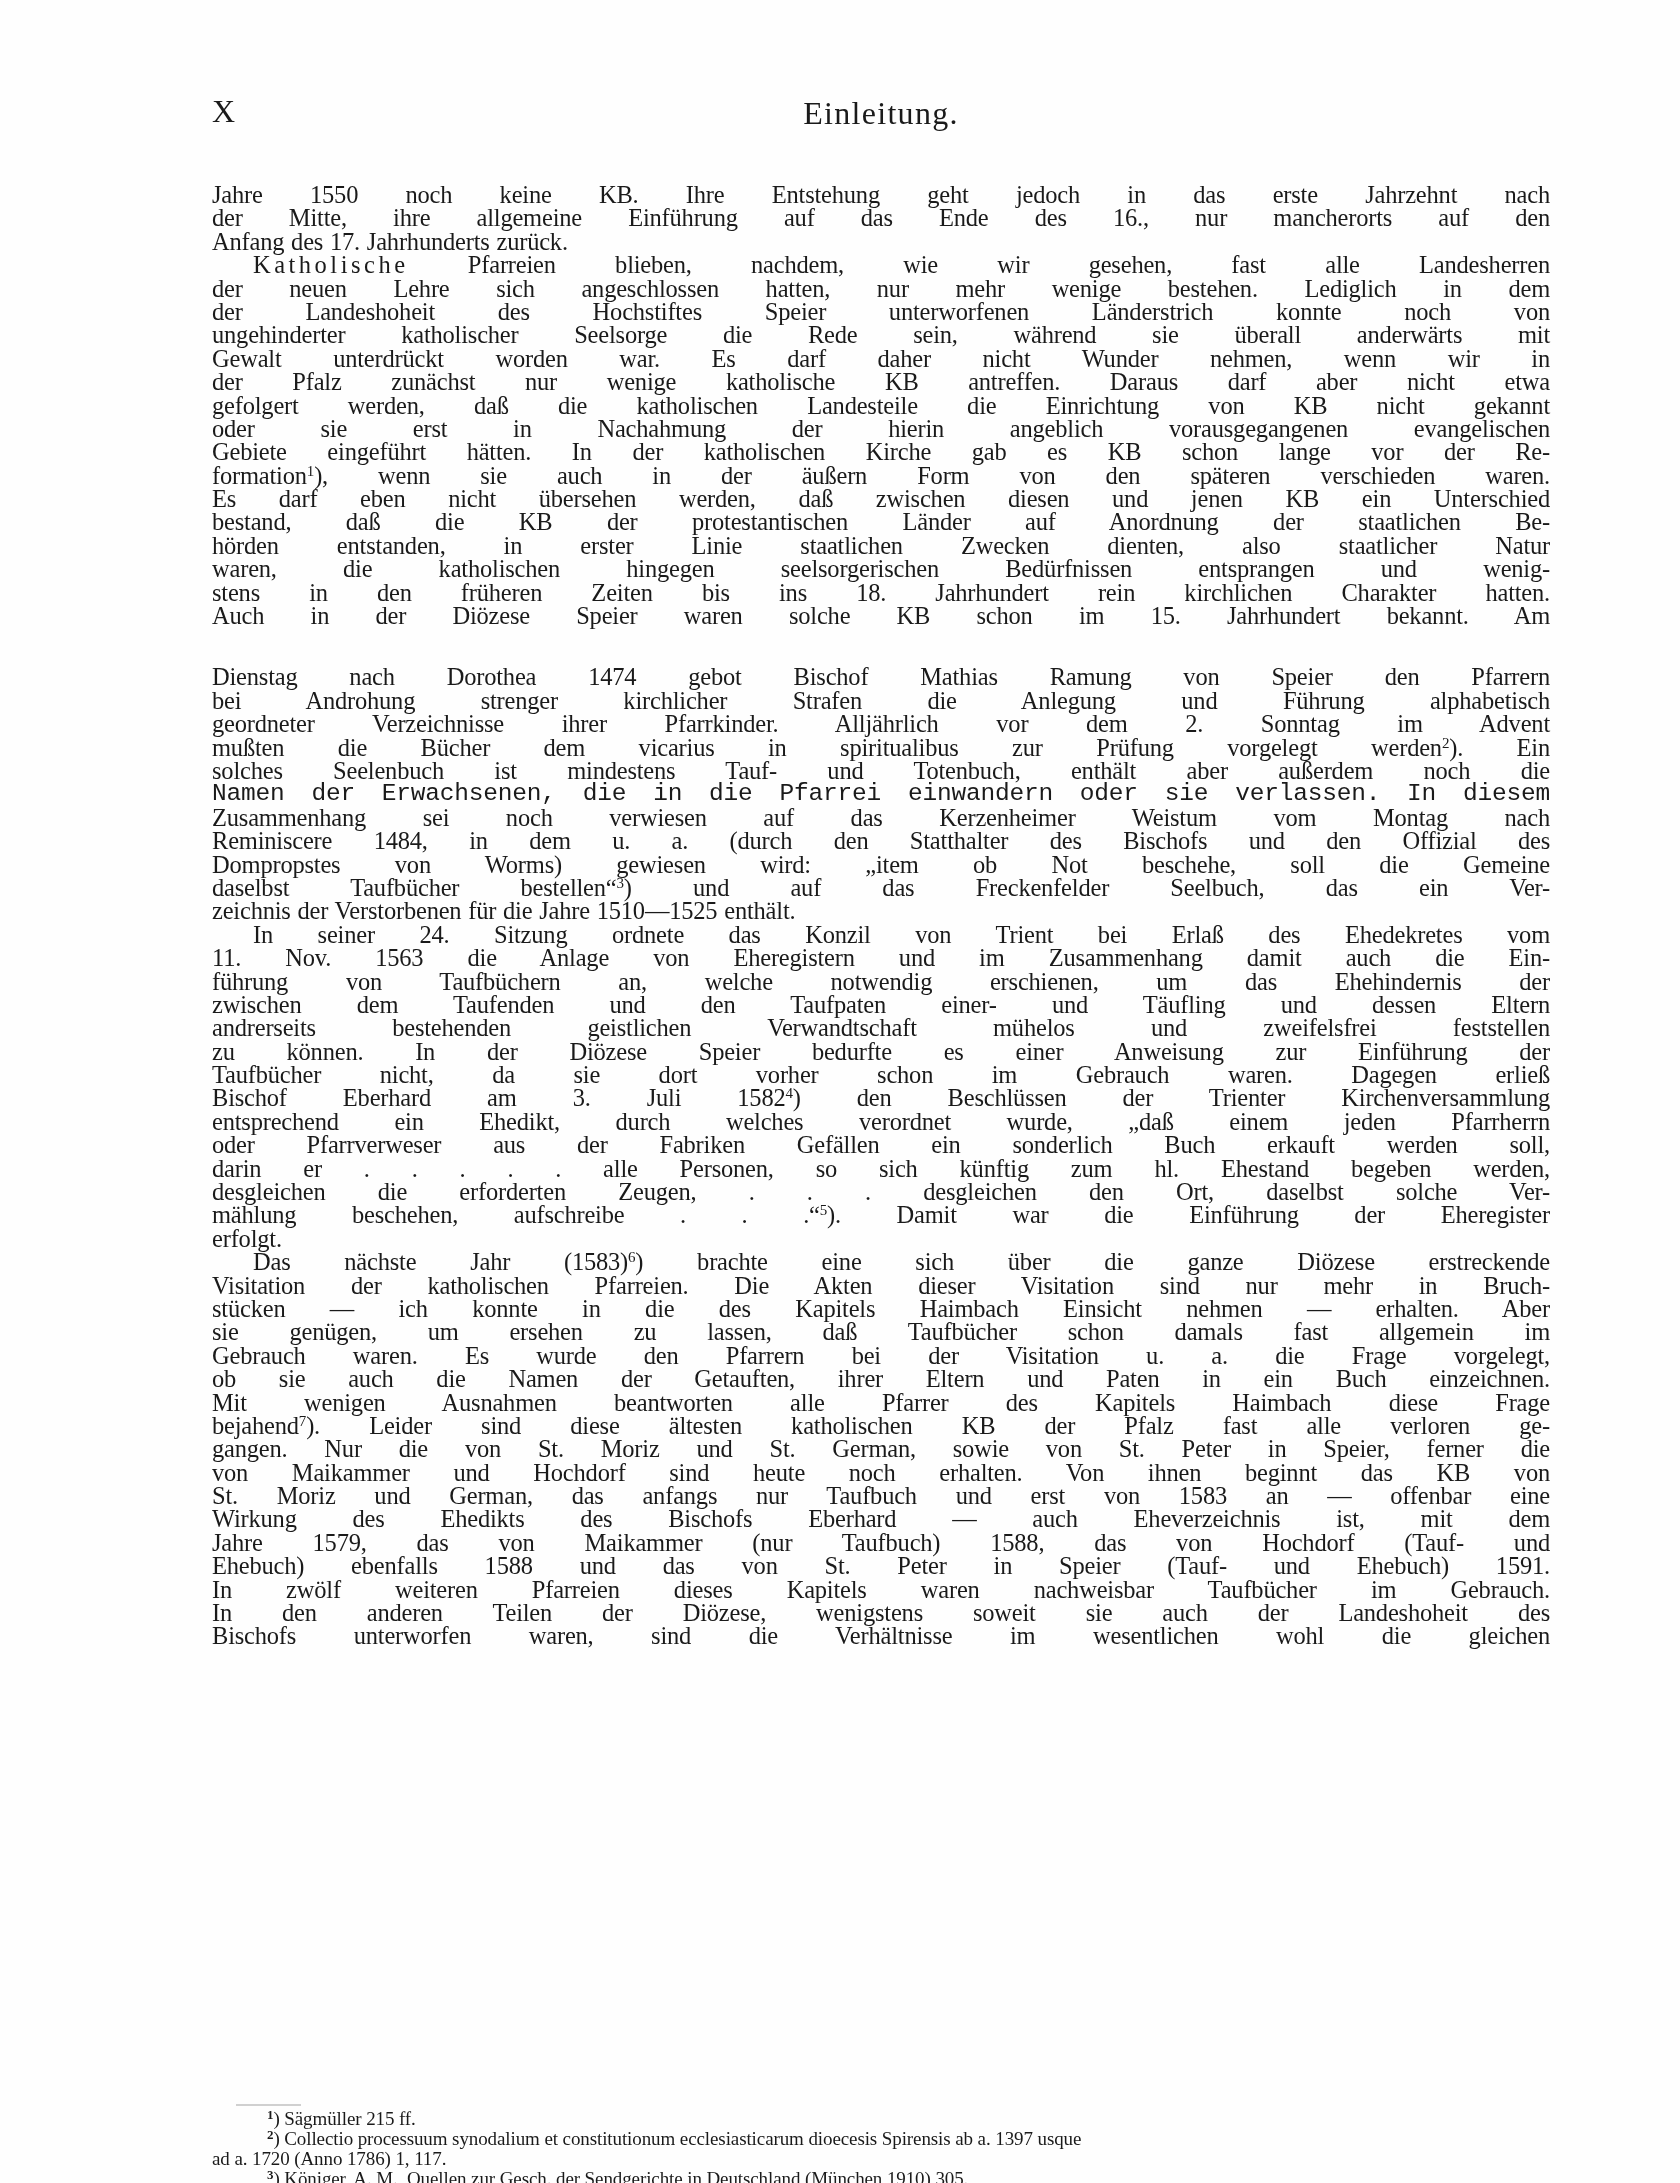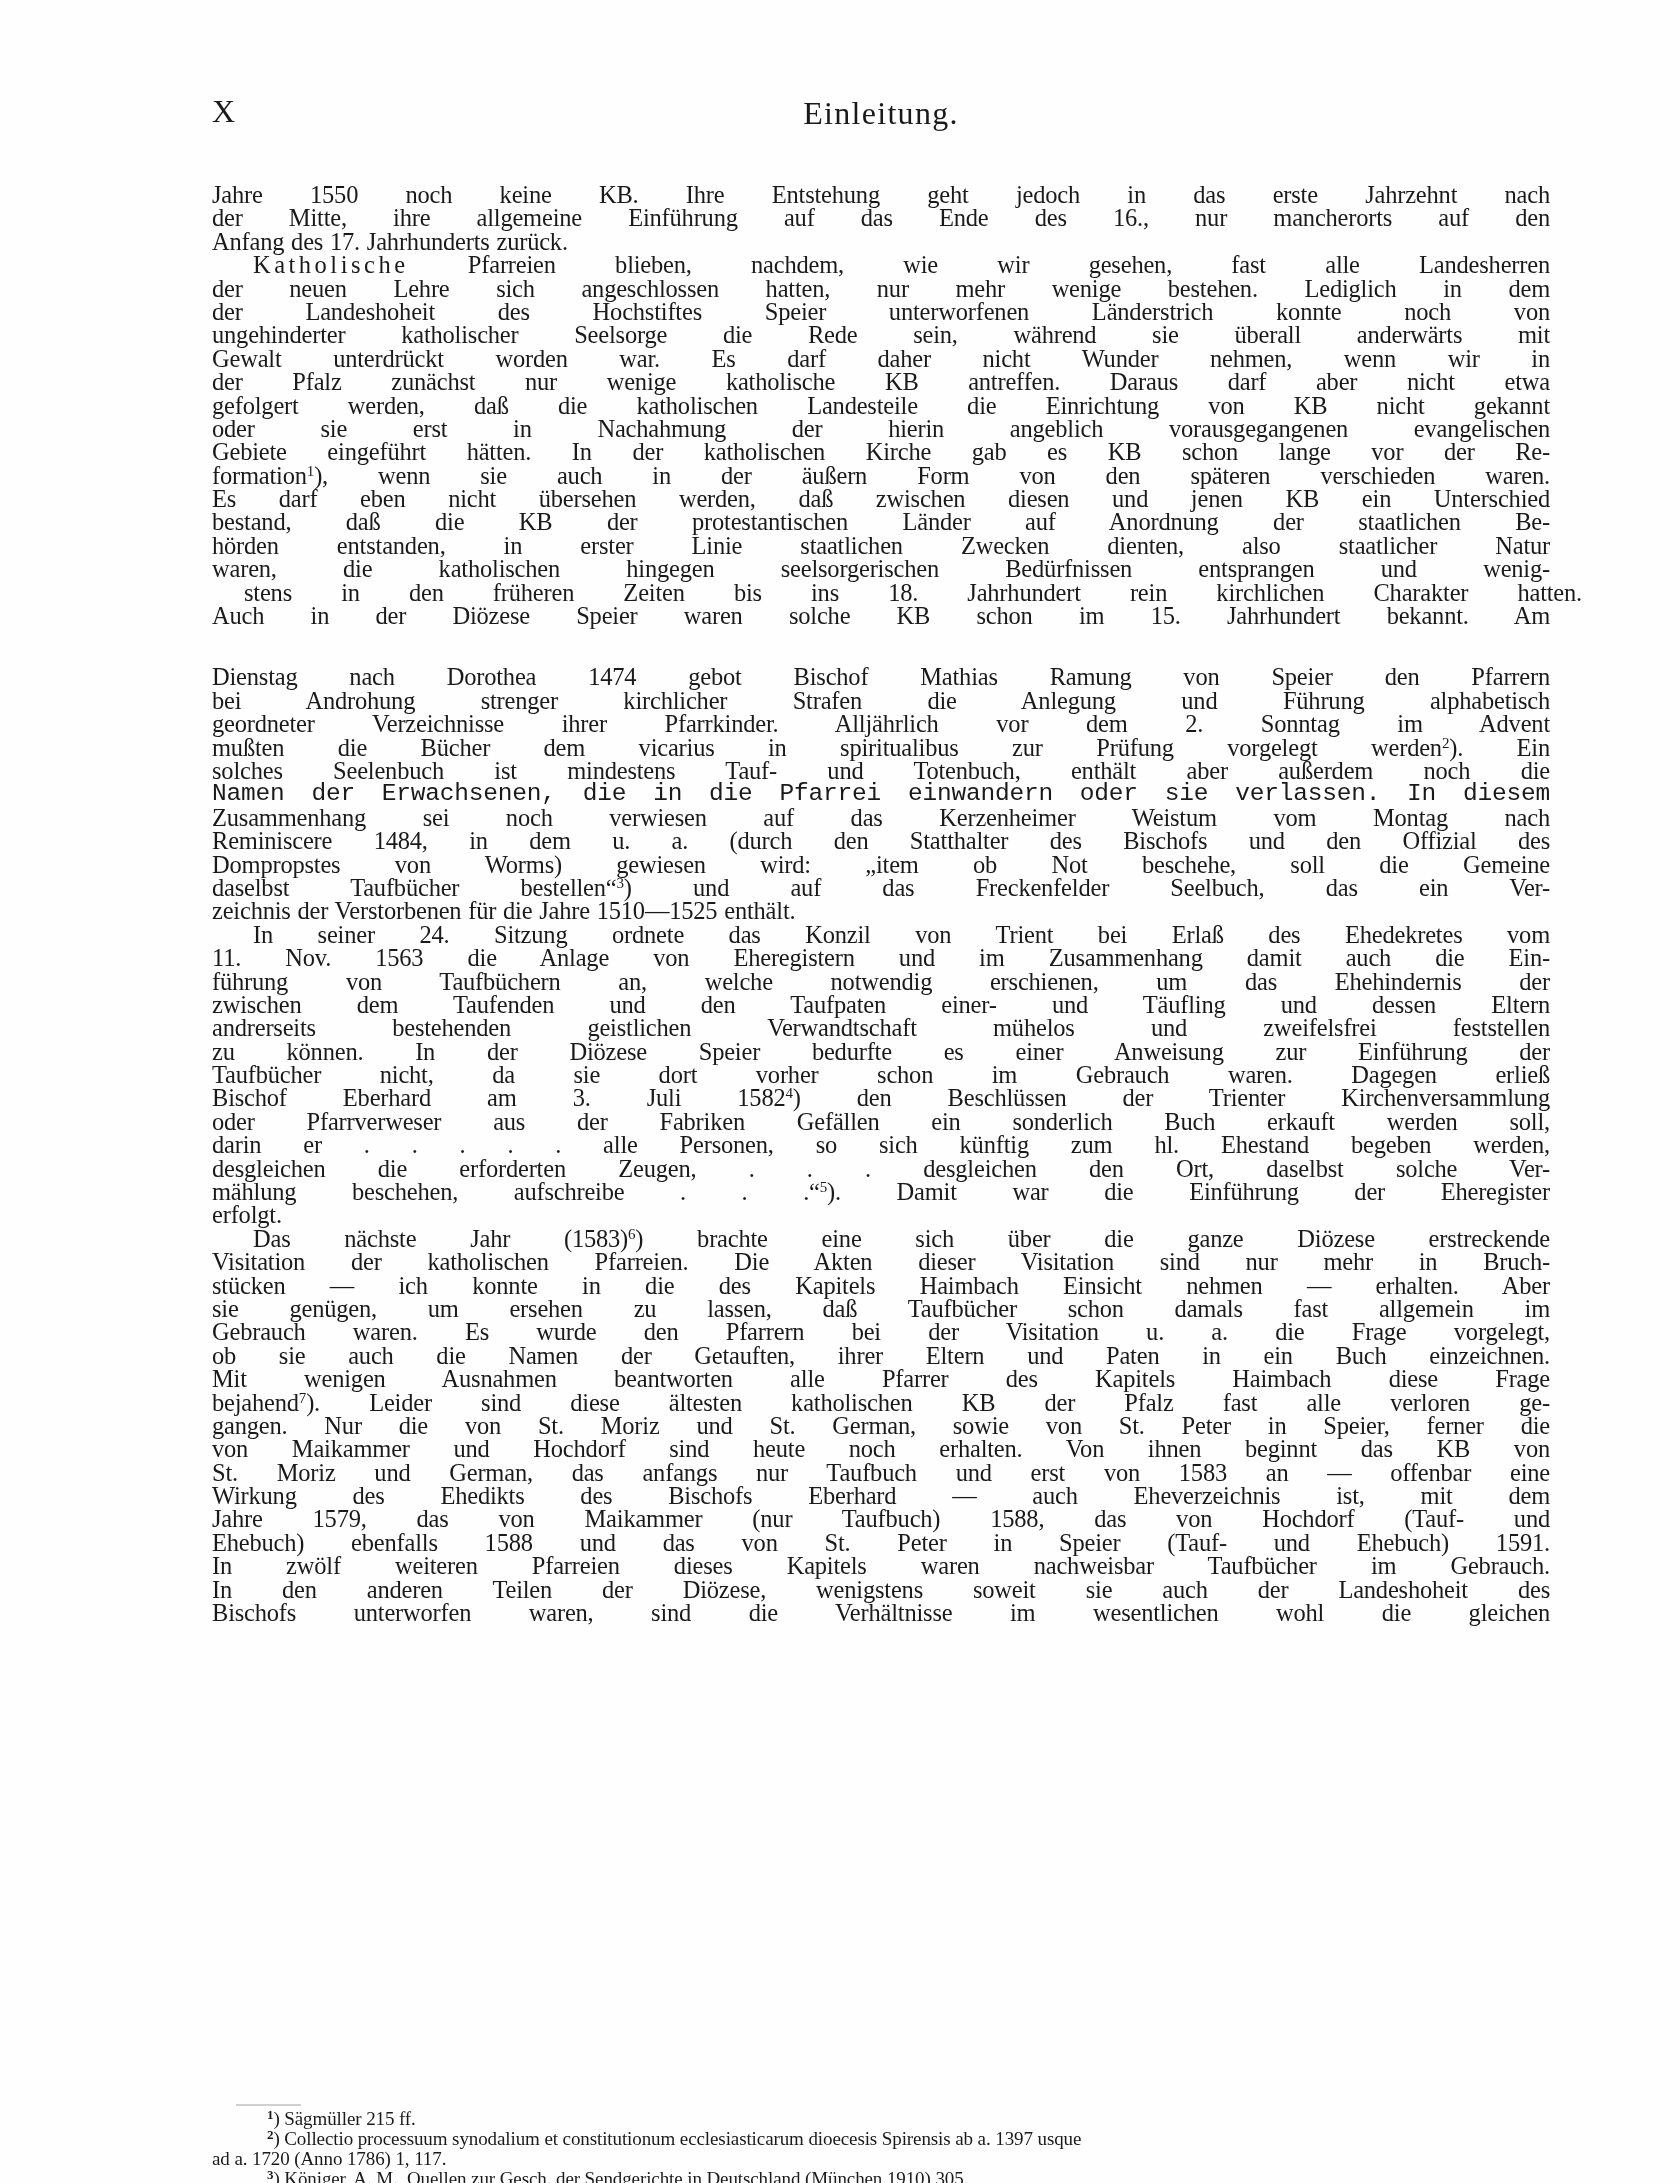--- a/index.html
+++ b/index.html
@@ -136,41 +136,42 @@
       <span class="line" style="display: block; width: 1338px; text-align: justify; text-align-last: justify;"><span>Gewalt unterdrückt worden war. Es darf daher nicht Wunder nehmen, wenn wir in</span></span>
       <span class="line" style="display: block; width: 1338px; text-align: justify; text-align-last: justify;"><span>der Pfalz zunächst nur wenige katholische KB antreffen. Daraus darf aber nicht etwa</span></span>
       <span class="line" style="display: block; width: 1338px; text-align: justify; text-align-last: justify;"><span>gefolgert werden, daß die katholischen Landesteile die Einrichtung von KB nicht gekannt</span></span>
       <span class="line" style="display: block; width: 1338px; text-align: justify; text-align-last: justify;"><span>oder sie erst in Nachahmung der hierin angeblich vorausgegangenen evangelischen</span></span>
       <span class="line" style="display: block; width: 1338px; text-align: justify; text-align-last: justify;"><span>Gebiete eingeführt hätten. In der katholischen Kirche gab es KB schon lange vor der Re-</span></span>
       <span class="line" style="display: block; width: 1338px; text-align: justify; text-align-last: justify;"><span>formation</span><sup class="fn">1</sup><span>), wenn sie auch in der äußern Form von den späteren verschieden waren.</span></span>
       <span class="line" style="display: block; width: 1338px; text-align: justify; text-align-last: justify;"><span>Es darf eben nicht übersehen werden, daß zwischen diesen und jenen KB ein Unterschied</span></span>
       <span class="line" style="display: block; width: 1338px; text-align: justify; text-align-last: justify;"><span>bestand, daß die KB der protestantischen Länder auf Anordnung der staatlichen Be-</span></span>
       <span class="line" style="display: block; width: 1338px; text-align: justify; text-align-last: justify;"><span>hörden entstanden, in erster Linie staatlichen Zwecken dienten, also staatlicher Natur</span></span>
       <span class="line" style="display: block; width: 1338px; text-align: justify; text-align-last: justify;"><span>waren, die katholischen hingegen seelsorgerischen Bedürfnissen entsprangen und wenig-</span></span>
-      <span class="line" style="display: block; width: 1338px; text-align: justify; text-align-last: justify; margin-left: 32px;"><span>stens in den früheren Zeiten bis ins 18. Jahrhundert rein kirchlichen Charakter hatten.</span></span>
+      <span class="line" style="display: block; width: 1338px; text-align: justify; text-align-last: justify;"><span>stens in den früheren Zeiten bis ins 18. Jahrhundert rein kirchlichen Charakter hatten.</span></span>
       <span class="line" style="display: block; width: 1338px; text-align: justify; text-align-last: justify;"><span>Auch in der Diözese Speier waren solche KB schon im 15. Jahrhundert bekannt. Am</span></span>
       <span class="line" style="display: block; width: 1338px; text-align: justify; text-align-last: justify; margin-top: 38px;"><span>Dienstag nach Dorothea 1474 gebot Bischof Mathias Ramung von Speier den Pfarrern</span></span>
       <span class="line" style="display: block; width: 1338px; text-align: justify; text-align-last: justify;"><span>bei Androhung strenger kirchlicher Strafen die Anlegung und Führung alphabetisch</span></span>
       <span class="line" style="display: block; width: 1338px; text-align: justify; text-align-last: justify;"><span>geordneter Verzeichnisse ihrer Pfarrkinder. Alljährlich vor dem 2. Sonntag im Advent</span></span>
       <span class="line" style="display: block; width: 1338px; text-align: justify; text-align-last: justify;"><span>mußten die Bücher dem vicarius in spiritualibus zur Prüfung vorgelegt werden</span><sup class="fn">2</sup><span>). Ein</span></span>
       <span class="line" style="display: block; width: 1338px; text-align: justify; text-align-last: justify;"><span>solches Seelenbuch ist mindestens Tauf- und Totenbuch, enthält aber außerdem noch die</span></span>
       <span class="line" style="display: block; width: 1338px; text-align: justify; text-align-last: justify; font-family: Liberation Mono, monospace;"><span>Namen der Erwachsenen, die in die Pfarrei einwandern oder sie verlassen. In diesem</span></span>
       <span class="line" style="display: block; width: 1338px; text-align: justify; text-align-last: justify;"><span>Zusammenhang sei noch verwiesen auf das Kerzenheimer Weistum vom Montag nach</span></span>
       <span class="line" style="display: block; width: 1338px; text-align: justify; text-align-last: justify;"><span>Reminiscere 1484, in dem u. a. (durch den Statthalter des Bischofs und den Offizial des</span></span>
       <span class="line" style="display: block; width: 1338px; text-align: justify; text-align-last: justify;"><span>Dompropstes von Worms) gewiesen wird: „item ob Not beschehe, soll die Gemeine</span></span>
       <span class="line" style="display: block; width: 1338px; text-align: justify; text-align-last: justify;"><span>daselbst Taufbücher bestellen“</span><sup class="fn">3</sup><span>) und auf das Freckenfelder Seelbuch, das ein Ver-</span></span>
       <span class="line last" style="display: block; width: auto; text-align: left; text-align-last: left;"><span>zeichnis der Verstorbenen für die Jahre 1510—1525 enthält.</span></span>
       <span class="line indent" style="display: block; width: 1297px; text-align: justify; text-align-last: justify;"><span>In seiner 24. Sitzung ordnete das Konzil von Trient bei Erlaß des Ehedekretes vom</span></span>
       <span class="line" style="display: block; width: 1338px; text-align: justify; text-align-last: justify;"><span>11. Nov. 1563 die Anlage von Eheregistern und im Zusammenhang damit auch die Ein-</span></span>
       <span class="line" style="display: block; width: 1338px; text-align: justify; text-align-last: justify;"><span>führung von Taufbüchern an, welche notwendig erschienen, um das Ehehindernis der</span></span>
       <span class="line" style="display: block; width: 1338px; text-align: justify; text-align-last: justify;"><span>zwischen dem Taufenden und den Taufpaten einer- und Täufling und dessen Eltern</span></span>
       <span class="line" style="display: block; width: 1338px; text-align: justify; text-align-last: justify;"><span>andrerseits bestehenden geistlichen Verwandtschaft mühelos und zweifelsfrei feststellen</span></span>
       <span class="line" style="display: block; width: 1338px; text-align: justify; text-align-last: justify;"><span>zu können. In der Diözese Speier bedurfte es einer Anweisung zur Einführung der</span></span>
       <span class="line" style="display: block; width: 1338px; text-align: justify; text-align-last: justify;"><span>Taufbücher nicht, da sie dort vorher schon im Gebrauch waren. Dagegen erließ</span></span>
       <span class="line" style="display: block; width: 1338px; text-align: justify; text-align-last: justify;"><span>Bischof Eberhard am 3. Juli 1582</span><sup class="fn">4</sup><span>) den Beschlüssen der Trienter Kirchenversammlung</span></span>
+      <span class="line" style="display: block; width: 1338px; text-align: justify; text-align-last: justify;"><span>entsprechend ein Ehedikt, durch welches verordnet wurde, „daß einem jeden Pfarrherrn</span></span>
       <span class="line" style="display: block; width: 1338px; text-align: justify; text-align-last: justify;"><span>oder Pfarrverweser aus der Fabriken Gefällen ein sonderlich Buch erkauft werden soll,</span></span>
       <span class="line" style="display: block; width: 1338px; text-align: justify; text-align-last: justify;"><span>darin er . . . . . alle Personen, so sich künftig zum hl. Ehestand begeben werden,</span></span>
       <span class="line" style="display: block; width: 1338px; text-align: justify; text-align-last: justify;"><span>desgleichen die erforderten Zeugen, . . . desgleichen den Ort, daselbst solche Ver-</span></span>
       <span class="line" style="display: block; width: 1338px; text-align: justify; text-align-last: justify;"><span>mählung beschehen, aufschreibe . . .“</span><sup class="fn">5</sup><span>). Damit war die Einführung der Eheregister</span></span>
       <span class="line last" style="display: block; width: auto; text-align: left; text-align-last: left;"><span>erfolgt.</span></span>
       <span class="line indent" style="display: block; width: 1297px; text-align: justify; text-align-last: justify;"><span>Das nächste Jahr (1583)</span><sup class="fn">6</sup><span>) brachte eine sich über die ganze Diözese erstreckende</span></span>
       <span class="line" style="display: block; width: 1338px; text-align: justify; text-align-last: justify;"><span>Visitation der katholischen Pfarreien. Die Akten dieser Visitation sind nur mehr in Bruch-</span></span>
       <span class="line" style="display: block; width: 1338px; text-align: justify; text-align-last: justify;"><span>stücken — ich konnte in die des Kapitels Haimbach Einsicht nehmen — erhalten. Aber</span></span>
       <span class="line" style="display: block; width: 1338px; text-align: justify; text-align-last: justify;"><span>sie genügen, um ersehen zu lassen, daß Taufbücher schon damals fast allgemein im</span></span>
       <span class="line" style="display: block; width: 1338px; text-align: justify; text-align-last: justify;"><span>Gebrauch waren. Es wurde den Pfarrern bei der Visitation u. a. die Frage vorgelegt,</span></span>

